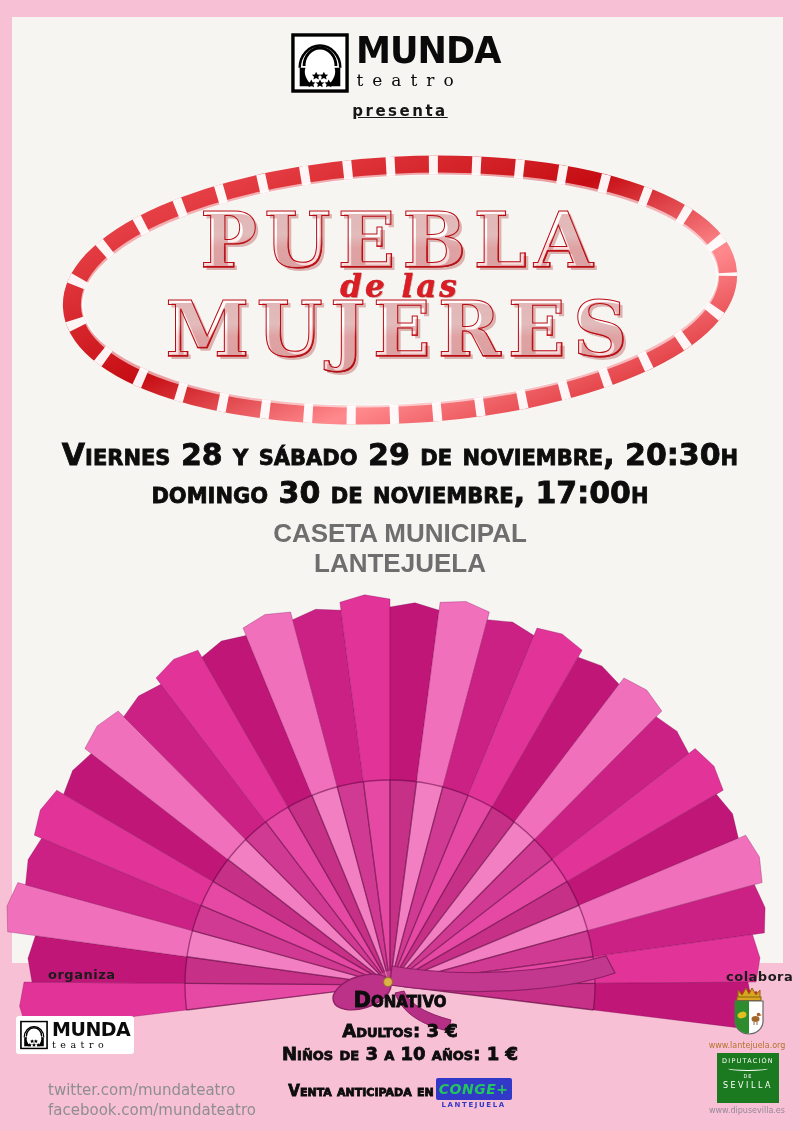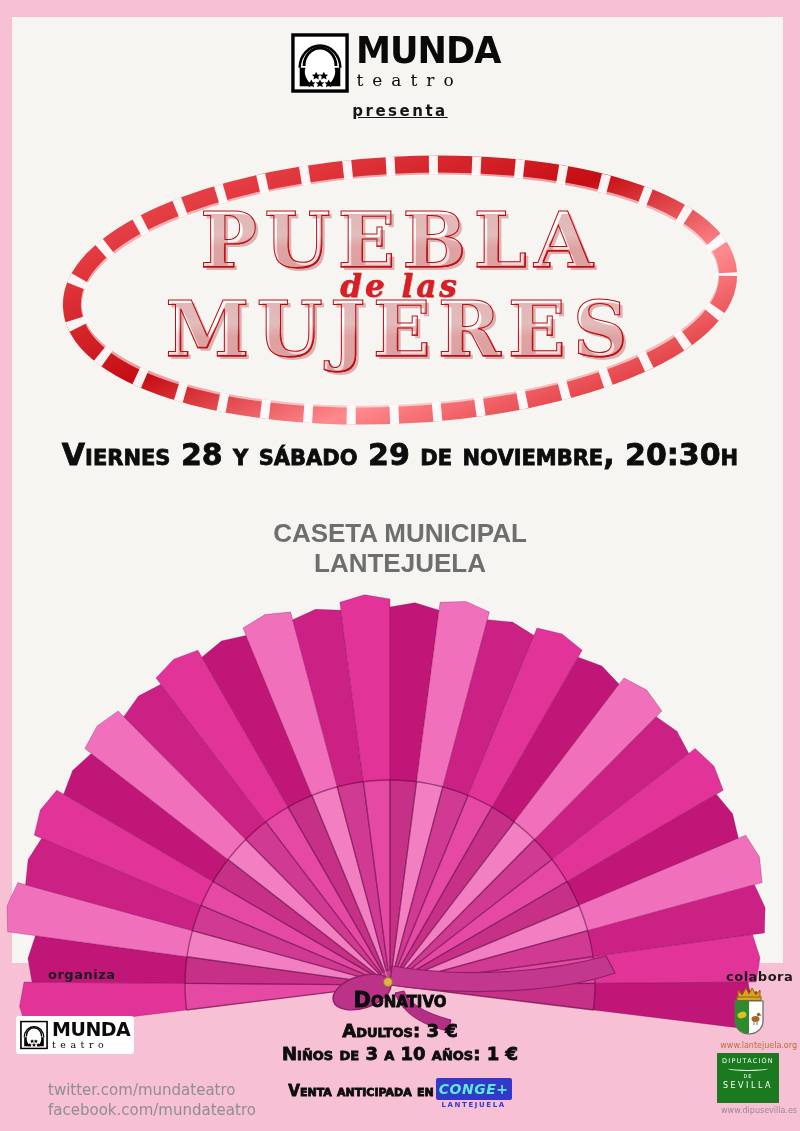--- a/index.html
+++ b/index.html
@@ -58,26 +58,26 @@
   .social{left:48px;top:1080px;z-index:5;font-size:15px;line-height:20px;color:#8e8e91;font-weight:500;}
   .social a{color:#8e8e91;text-decoration:none;display:block;}
 
   .don-col{left:248px;top:988px;width:304px;text-align:center;color:#0d0d0d;z-index:5;}
   .don-title{font-size:21px;line-height:24px;}
   .don-adults{margin-top:8px;font-size:18px;line-height:22px;}
   .don-kids{font-size:18px;line-height:24px;text-align:center;}
   .presale-row{margin-top:12px;display:flex;align-items:flex-start;justify-content:center;gap:2px;}
   .presale-txt{font-size:15px;line-height:22px;padding-top:2px;}
   .conge{display:inline-block;text-align:center;}
-  .conge-box{width:76px;height:22px;background:#3238c8;border-radius:2px;color:#5eead4;
+  .conge-box{width:76px;height:22px;background:#3238c8;border-radius:2px;color:#22c55e;
              font-weight:900;font-style:italic;font-size:14px;line-height:22px;letter-spacing:.5px;}
   .conge-sub{font-size:7px;font-weight:700;color:#3238c8;letter-spacing:1.6px;margin-top:1px;}
 
   .crest-svg{left:719px;top:984px;width:60px;height:56px;z-index:5;}
-  .url{width:100px;text-align:right;font-size:8px;z-index:5;font-weight:500;}
+  .url{width:100px;text-align:center;font-size:8px;z-index:5;font-weight:500;}
   .url a{text-decoration:none;}
   .url-lant{left:697px;top:1041px;color:#b5722c;}
   .url-lant a{color:#b5722c;}
   .url-dipu{left:697px;top:1106px;color:#94879a;}
   .url-dipu a{color:#94879a;}
   .sev-box{left:717px;top:1053px;width:62px;height:50px;background:#1b7a1f;color:#fff;
            text-align:center;z-index:5;}
   .sev-l1{font-size:6.5px;letter-spacing:1.2px;padding-top:4px;}
   .sev-arc{width:40px;height:4px;margin:1px auto 0;border-bottom:1px solid #ffffff;border-radius:50%;}
   .sev-l2{font-size:5px;letter-spacing:1px;margin-top:2px;}
@@ -131,20 +131,21 @@
     <ellipse cx="345" cy="138" rx="318" ry="115" fill="none" stroke="#ffffff" stroke-width="3" opacity=".6"></ellipse>
   </g>
 </svg>
 
 <div class="abs title title-top">PUEBLA</div>
 <div class="abs title title-mid">de las</div>
 <div class="abs title title-bot">MUJERES</div>
 
 <div class="abs schedule sc">
   <div>Viernes 28 y sábado 29 de noviembre, 20:30h</div>
+  <div>domingo 30 de noviembre, 17:00h</div>
 </div>
 
 <div class="abs venue">
   <div>CASETA MUNICIPAL</div>
   <div>LANTEJUELA</div>
 </div>
 
 <svg id="fan-svg" class="abs fan-svg" viewBox="0 0 800 470">
   <g id="fan-pleats">
       <path d="M390,420 L26.728108499276175,464.60417968628406 L19.603770616168674,441.1573452550225 L24.01187460775077,417.05176800993127 Z" fill="#e23399" stroke="rgba(110,0,70,0.35)" stroke-width="0.8"></path>

